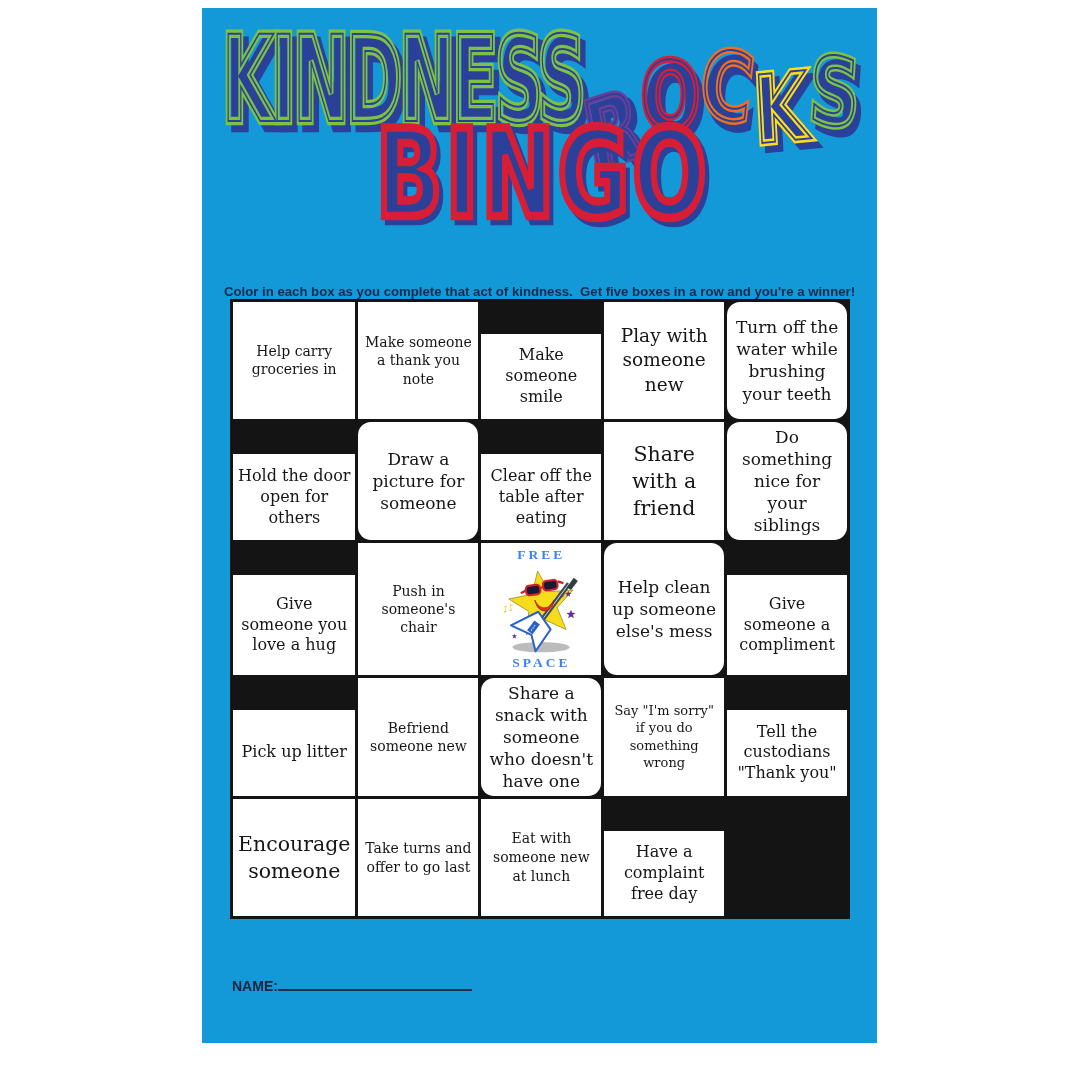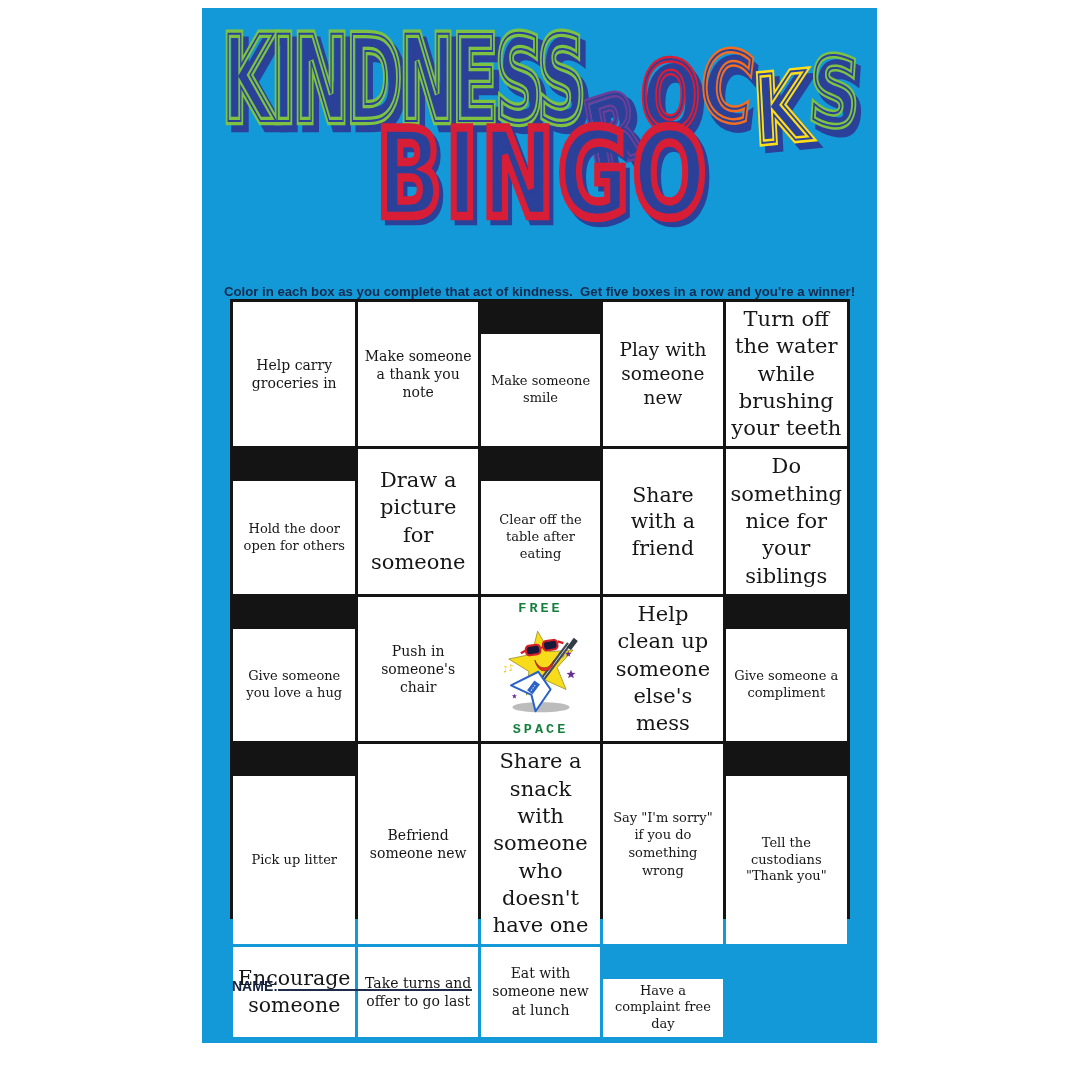--- a/index.html
+++ b/index.html
@@ -74,29 +74,29 @@
     display:grid;grid-template-columns:repeat(5,1fr);grid-template-rows:repeat(5,1fr);
     gap:3px;background:#141414;border:3px solid #141414;box-sizing:border-box;
   }
   .cell{
     background:#ffffff;display:flex;align-items:center;justify-content:center;
     text-align:center;padding:4px 5px;box-sizing:border-box;
     font-family:"DejaVu Serif",serif;color:#161616;line-height:1.3;
   }
   .s13{font-size:13px;line-height:1.35;}
   .s14{font-size:14px;line-height:1.35;}
-  .s15{font-size:21px;}
-  .s16{font-size:13px;margin-top:32px;}
+  .s15{font-size:17px;border-radius:13px;}
+  .s16{font-size:16px;margin-top:32px;}
   .s17{font-size:14px;}
   .s18{font-size:18.5px;}
   .s20{font-size:20.5px;}
   .cell.free{flex-direction:column;justify-content:space-between;padding:3px 2px;}
   .free-label{
-    font-family:Liberation Mono, monospace;font-weight:bold;font-size:13.5px;
-    letter-spacing:3px;color:#15803d;
+    font-family:Liberation Serif, serif;font-weight:bold;font-size:13.5px;
+    letter-spacing:3px;color:#3b82f6;
   }
 
   
   .name-row{position:absolute;left:30px;top:968px;font-size:14px;font-weight:bold;color:#16233f;}
   .name-line{
     display:inline-block;width:194px;border-bottom:2px solid #1d2c4d;
     height:13px;vertical-align:baseline;
   }
 </style>
 </head>

